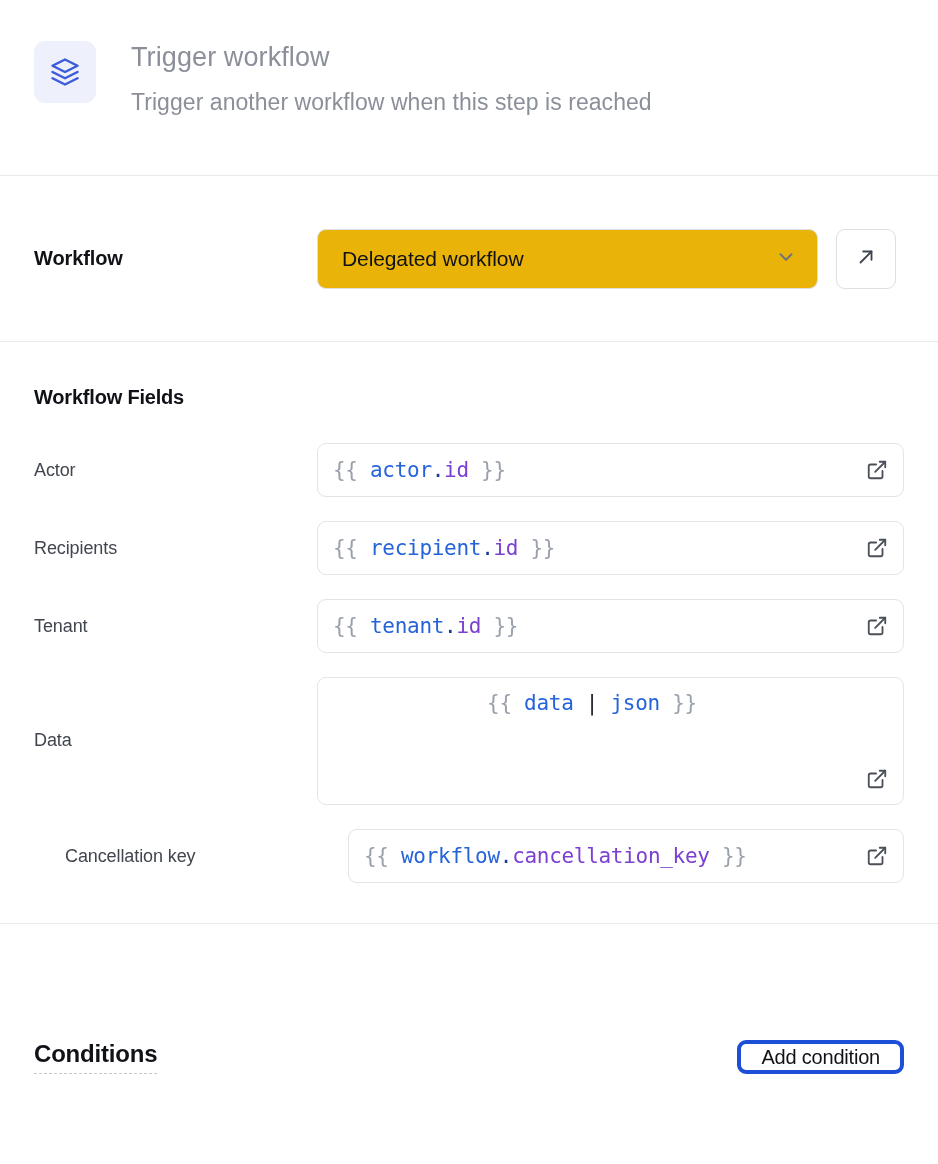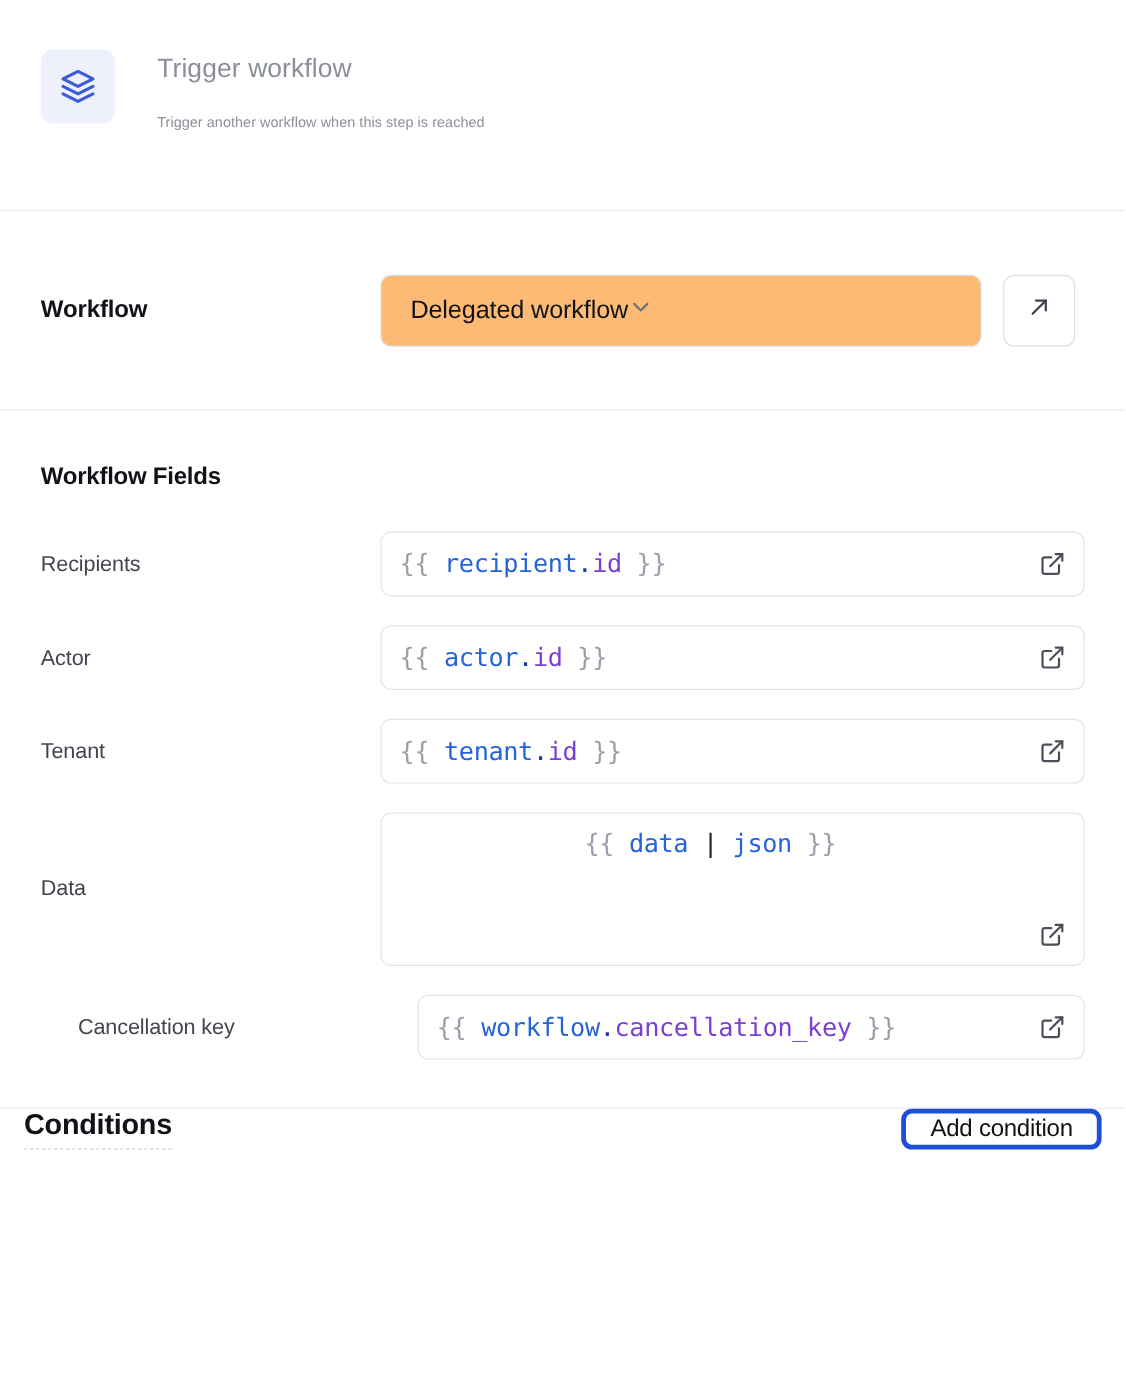--- a/index.html
+++ b/index.html
@@ -39,29 +39,29 @@
     justify-content: center;
     margin-top: 5px;
   }
 
   .header-text {
     margin-left: 35px;
     padding-top: 2px;
   }
 
   .header-title {
-    font-size: 22px;
+    font-size: 27px;
     line-height: 38px;
     color: #8b8f99;
     font-weight: 400;
     letter-spacing: 0.1px;
   }
 
   .header-sub {
-    font-size: 12px;
+    font-size: 23px;
     line-height: 28px;
     color: #8b8f99;
     font-weight: 400;
     margin-top: 12px;
     letter-spacing: 0.05px;
   }
 
   .divider {
     height: 1px;
     width: 100%;
@@ -89,24 +89,24 @@
     display: flex;
     align-items: center;
     gap: 18px;
   }
 
   .select-box {
     width: 501px;
     height: 60px;
     border: 1px solid #dcdfe4;
     border-radius: 9px;
-    background: #fdba74;
-    display: flex;
-    align-items: center;
-    justify-content: flex-start;
+    background: #eab308;
+    display: flex;
+    align-items: center;
+    justify-content: space-between;
     padding: 0 20px 0 24px;
     cursor: pointer;
   }
 
   .select-value {
     font-size: 21px;
     color: #101217;
     font-weight: 400;
     letter-spacing: -0.1px;
   }
@@ -202,23 +202,23 @@
 
   .field-input.area .ext-icon {
     top: auto;
     bottom: 14px;
     transform: none;
   }
 
   
   .section-conditions {
     display: flex;
-    align-items: flex-start;
+    align-items: flex-end;
     justify-content: space-between;
-    padding: 0 20px;
+    padding: 0 34px;
     height: 150px;
   }
 
   .conditions-title {
     font-size: 24px;
     font-weight: 700;
     color: #101217;
     letter-spacing: -0.2px;
     border-bottom: 1.5px dashed #c4c8d0;
     padding-bottom: 5px;
@@ -281,37 +281,37 @@
       </div>
     </div>
   </div>
 
   <div class="divider"></div>
 
   <div class="section-fields">
     <div class="section-title">Workflow Fields</div>
 
     <div class="field-row">
+      <div class="field-label">Actor</div>
+      <div class="field-input">
+        <span class="code"><span class="t-brace">{{ </span><span class="t-var">actor</span><span class="t-dot">.</span><span class="t-prop">id</span><span class="t-brace"> }}</span></span>
+        <span class="ext-icon">
+          <svg width="22" height="22" viewBox="0 0 24 24" fill="none" stroke="#4b5058" stroke-width="2" stroke-linecap="round" stroke-linejoin="round">
+            <path d="M18 13v6a2 2 0 0 1-2 2H5a2 2 0 0 1-2-2V8a2 2 0 0 1 2-2h6"></path>
+            <polyline points="15 3 21 3 21 9"></polyline>
+            <line x1="10" y1="14" x2="21" y2="3"></line>
+          </svg>
+        </span>
+      </div>
+    </div>
+
+    <div class="field-row">
       <div class="field-label">Recipients</div>
       <div class="field-input">
         <span class="code"><span class="t-brace">{{ </span><span class="t-var">recipient</span><span class="t-dot">.</span><span class="t-prop">id</span><span class="t-brace"> }}</span></span>
-        <span class="ext-icon">
-          <svg width="22" height="22" viewBox="0 0 24 24" fill="none" stroke="#4b5058" stroke-width="2" stroke-linecap="round" stroke-linejoin="round">
-            <path d="M18 13v6a2 2 0 0 1-2 2H5a2 2 0 0 1-2-2V8a2 2 0 0 1 2-2h6"></path>
-            <polyline points="15 3 21 3 21 9"></polyline>
-            <line x1="10" y1="14" x2="21" y2="3"></line>
-          </svg>
-        </span>
-      </div>
-    </div>
-
-    <div class="field-row">
-      <div class="field-label">Actor</div>
-      <div class="field-input">
-        <span class="code"><span class="t-brace">{{ </span><span class="t-var">actor</span><span class="t-dot">.</span><span class="t-prop">id</span><span class="t-brace"> }}</span></span>
         <span class="ext-icon">
           <svg width="22" height="22" viewBox="0 0 24 24" fill="none" stroke="#4b5058" stroke-width="2" stroke-linecap="round" stroke-linejoin="round">
             <path d="M18 13v6a2 2 0 0 1-2 2H5a2 2 0 0 1-2-2V8a2 2 0 0 1 2-2h6"></path>
             <polyline points="15 3 21 3 21 9"></polyline>
             <line x1="10" y1="14" x2="21" y2="3"></line>
           </svg>
         </span>
       </div>
     </div>
 

